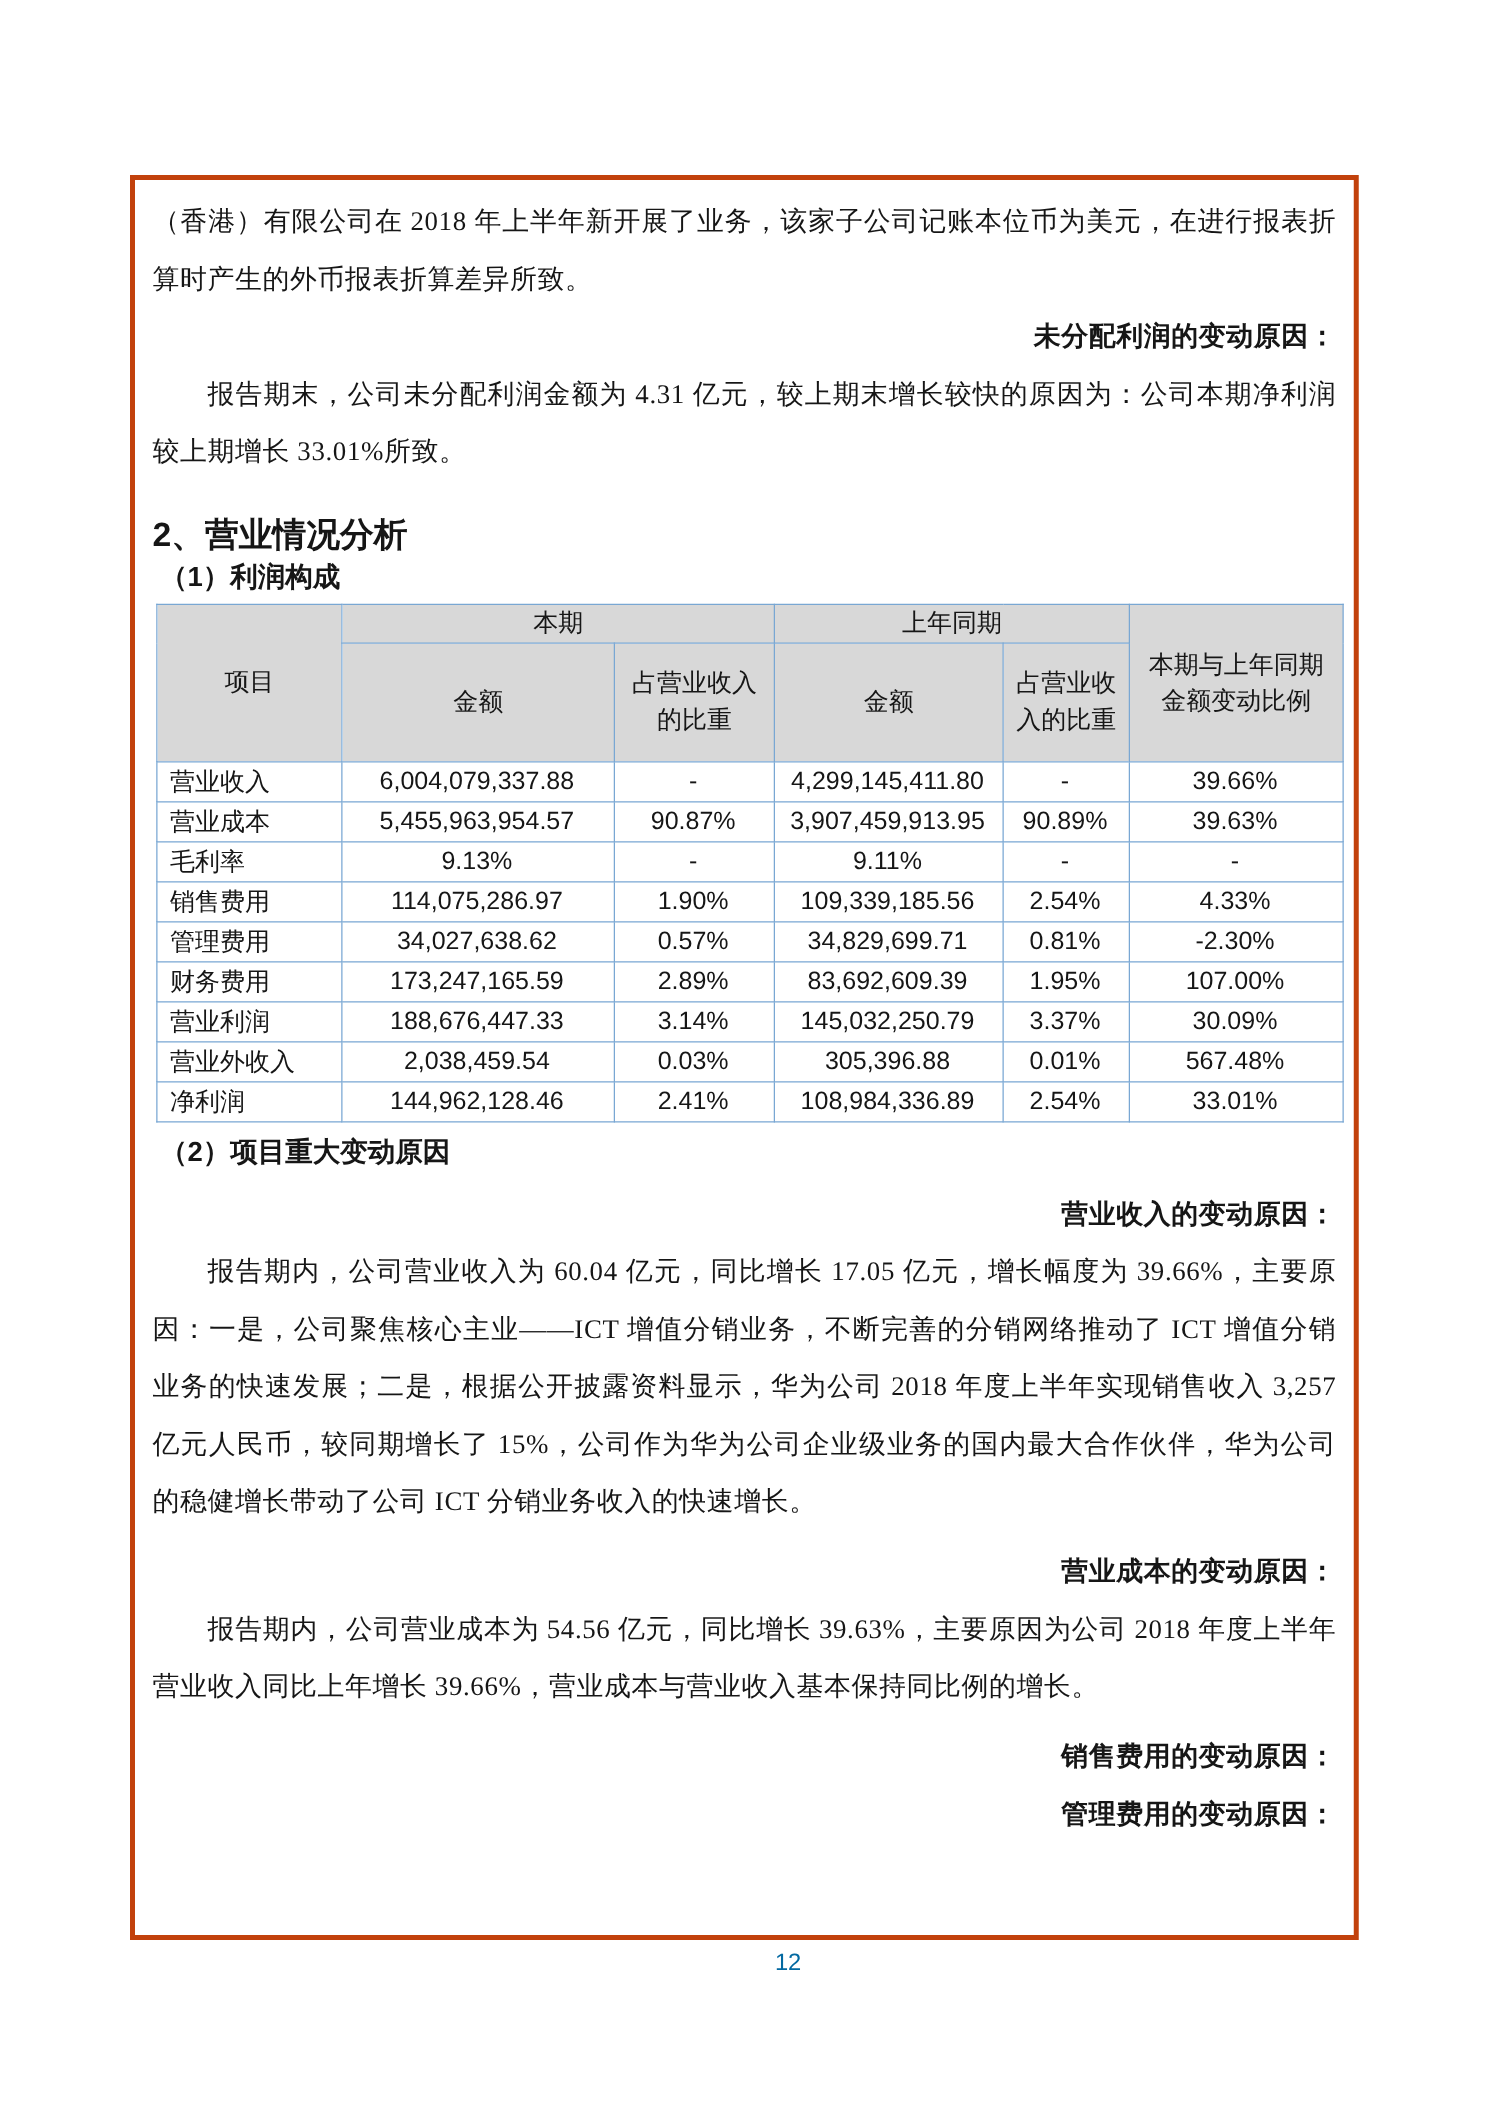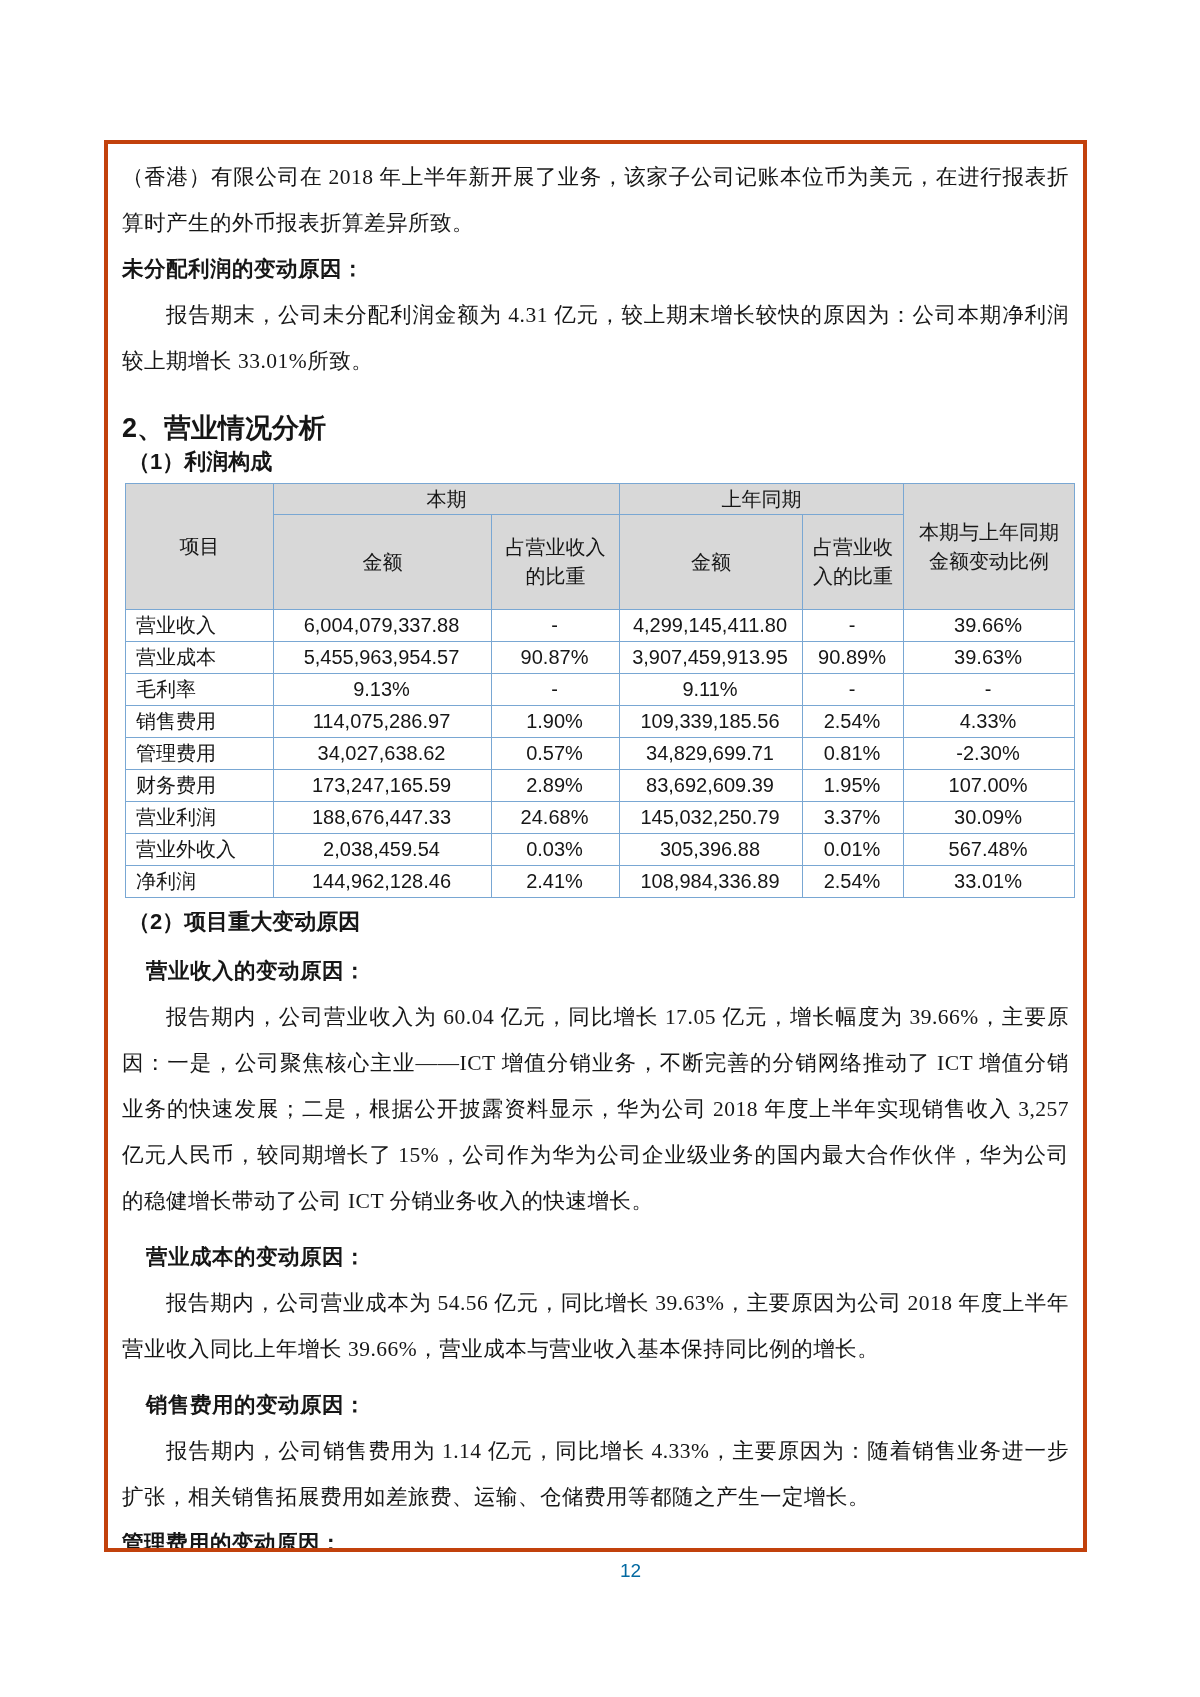--- a/index.html
+++ b/index.html
@@ -27,20 +27,21 @@
     letter-spacing:0.5px;
   }
   .para.indent { text-indent:44px; }
   .bhead {
     margin:0;
     font-size:21.5px;
     line-height:46px;
     font-weight:bold;
     font-family:"Liberation Sans","DejaVu Sans",sans-serif;
     letter-spacing:0.5px;
+    text-align:right;
   }
   .bhead.spaced { margin-top:10px;margin-left:24px; }
   .section-title {
     margin:26px 0 0 0;
     font-size:27px;
     line-height:36px;
     font-weight:bold;
     font-family:"Liberation Sans","DejaVu Sans",sans-serif;
   }
   .sub-title {
@@ -180,21 +181,21 @@
             <td class="cell-left">财务费用</td>
             <td class="cell-right">173,247,165.59</td>
             <td class="cell-right">2.89%</td>
             <td class="cell-right">83,692,609.39</td>
             <td class="cell-right">1.95%</td>
             <td class="cell-right">107.00%</td>
           </tr>
           <tr>
             <td class="cell-left">营业利润</td>
             <td class="cell-right">188,676,447.33</td>
-            <td class="cell-right">24.68%</td>
+            <td class="cell-right">3.14%</td>
             <td class="cell-right">145,032,250.79</td>
             <td class="cell-right">3.37%</td>
             <td class="cell-right">30.09%</td>
           </tr>
           <tr>
             <td class="cell-left">营业外收入</td>
             <td class="cell-right">2,038,459.54</td>
             <td class="cell-right">0.03%</td>
             <td class="cell-right">305,396.88</td>
             <td class="cell-right">0.01%</td>
@@ -213,20 +214,19 @@
 
     <h3 class="sub-title below-table">（2）项目重大变动原因</h3>
 
     <p class="bhead spaced">营业收入的变动原因：</p>
     <p class="para indent">报告期内，公司营业收入为 60.04 亿元，同比增长 17.05 亿元，增长幅度为 39.66%，主要原因：一是，公司聚焦核心主业——ICT 增值分销业务，不断完善的分销网络推动了 ICT 增值分销业务的快速发展；二是，根据公开披露资料显示，华为公司 2018 年度上半年实现销售收入 3,257 亿元人民币，较同期增长了 15%，公司作为华为公司企业级业务的国内最大合作伙伴，华为公司的稳健增长带动了公司 ICT 分销业务收入的快速增长。</p>
 
     <p class="bhead spaced">营业成本的变动原因：</p>
     <p class="para indent">报告期内，公司营业成本为 54.56 亿元，同比增长 39.63%，主要原因为公司 2018 年度上半年营业收入同比上年增长 39.66%，营业成本与营业收入基本保持同比例的增长。</p>
 
     <p class="bhead spaced">销售费用的变动原因：</p>
-    <p class="para indent">报告期内，公司销售费用为 1.14 亿元，同比增长 4.33%，主要原因为：随着销售业务进一步扩张，相关销售拓展费用如差旅费、运输、仓储费用等都随之产生一定增长。</p>
 
     <p class="bhead">管理费用的变动原因：</p>
 
   </div>
 
   <div class="page-number">12</div>
 </div>
 
 </body></html>

